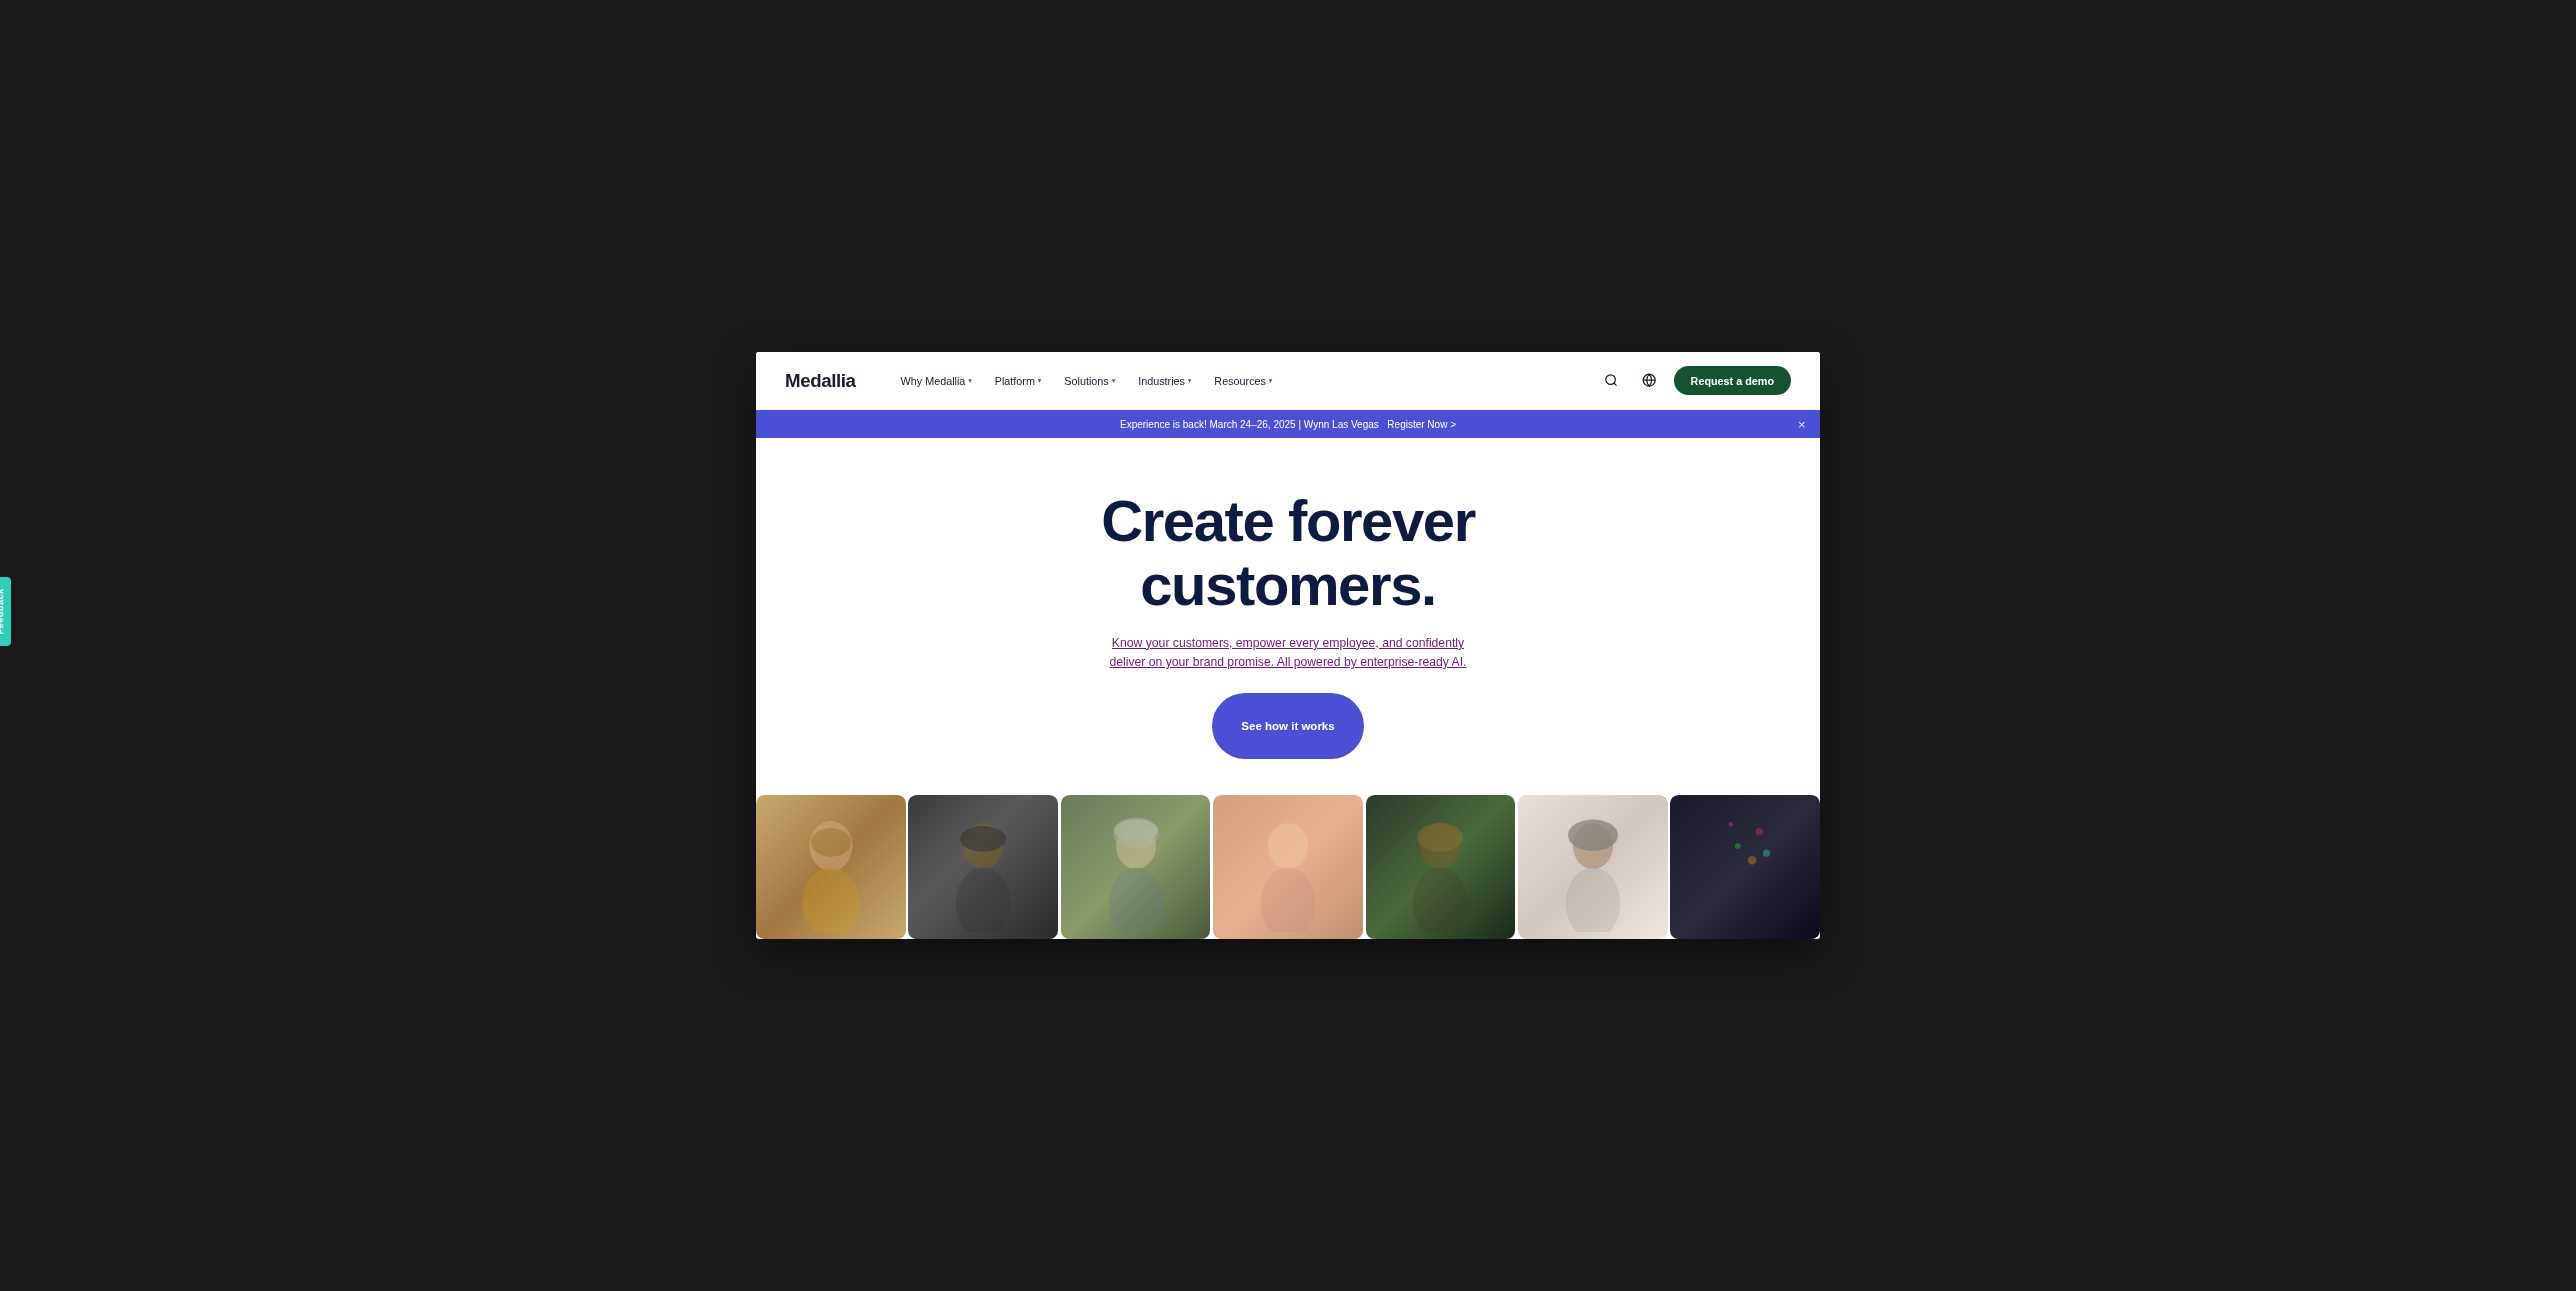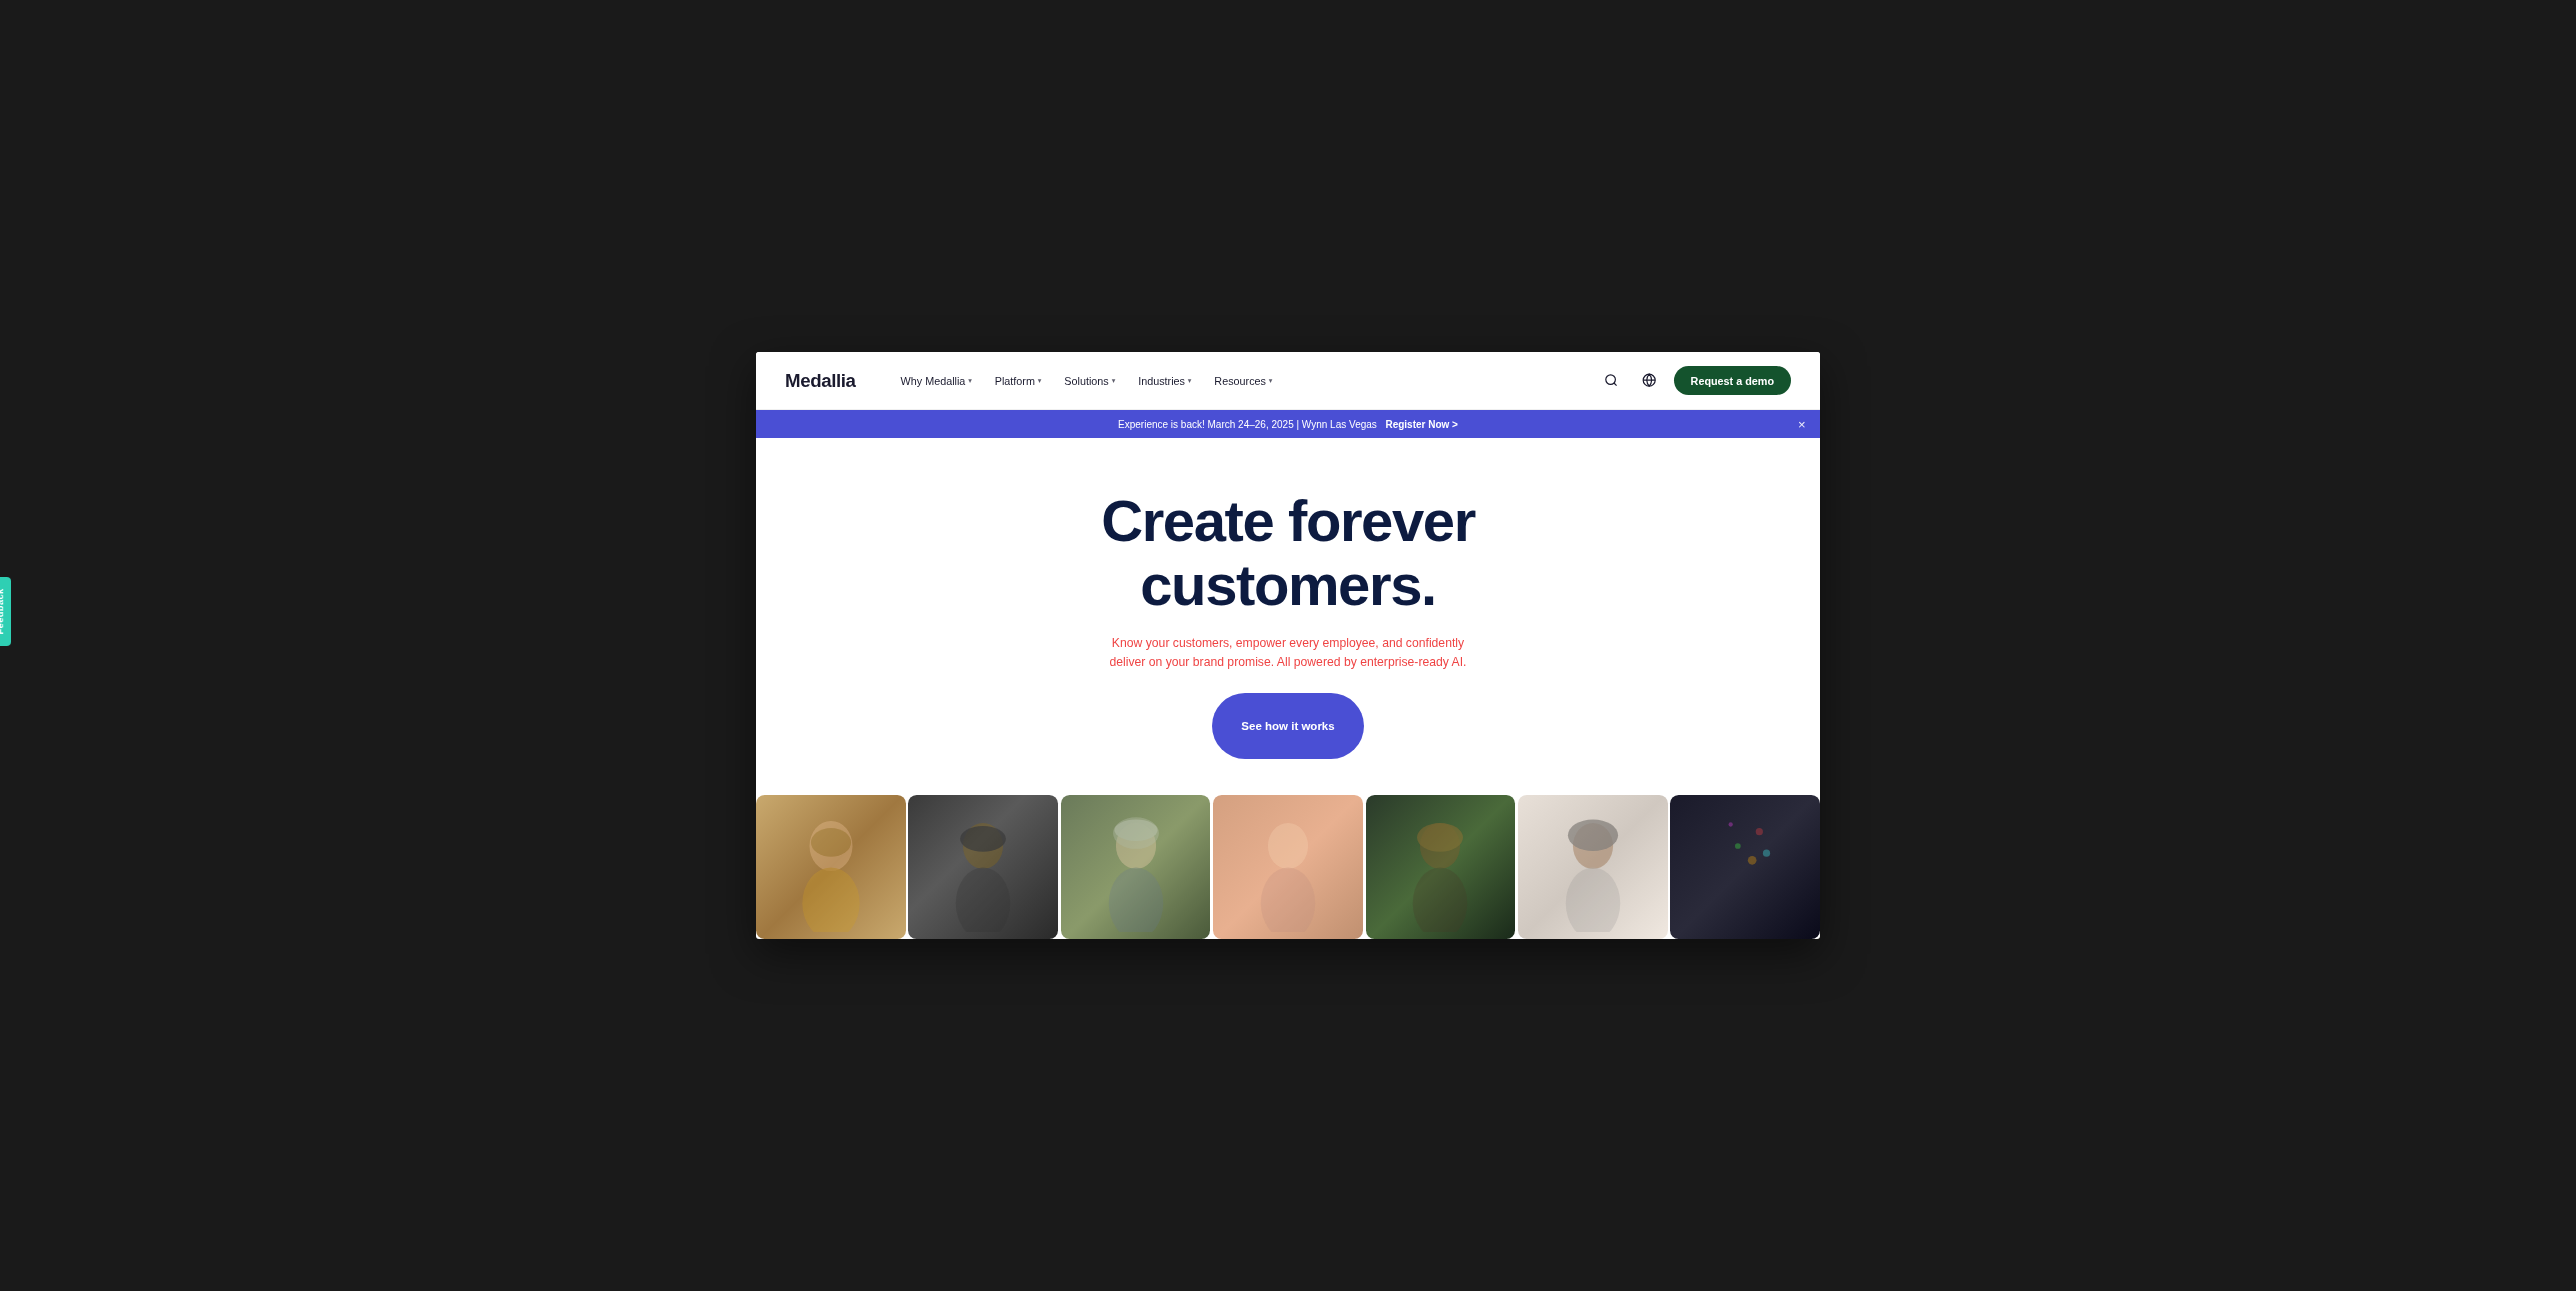--- a/index.html
+++ b/index.html
@@ -115,21 +115,21 @@
       font-size: 10px;
       position: relative;
       gap: 5.8px;
     }
 
     .banner-text {
       text-align: center;
     }
 
     .banner-link {
-      font-weight: 700;
+      font-weight: 400;
       color: #fff;
       cursor: pointer;
       margin-left: 5.8px;
     }
 
     .banner-close {
       position: absolute;
       right: 14.4px;
       top: 50%;
       transform: translateY(-50%);
@@ -151,24 +151,25 @@
       font-weight: 800;
       color: #0d1b40;
       line-height: 1.1;
       max-width: 503px;
       margin: 8px auto 17px;
       letter-spacing: -1.4px;
     }
 
     .hero-subtitle {
       font-size: 12.2px;
-      color: #ef4444;
+      color: #701a75;
       max-width: 374px;
       margin: 0 auto 20px;
       line-height: 1.6;
+      text-decoration: underline;
     }
 
     .see-how-btn {
       background: #4a4fd4;
       color: #fff;
       padding: 27px 29px;
       border-radius: 36px;
       font-size: 11.5px;
       font-weight: 600;
       cursor: pointer;

